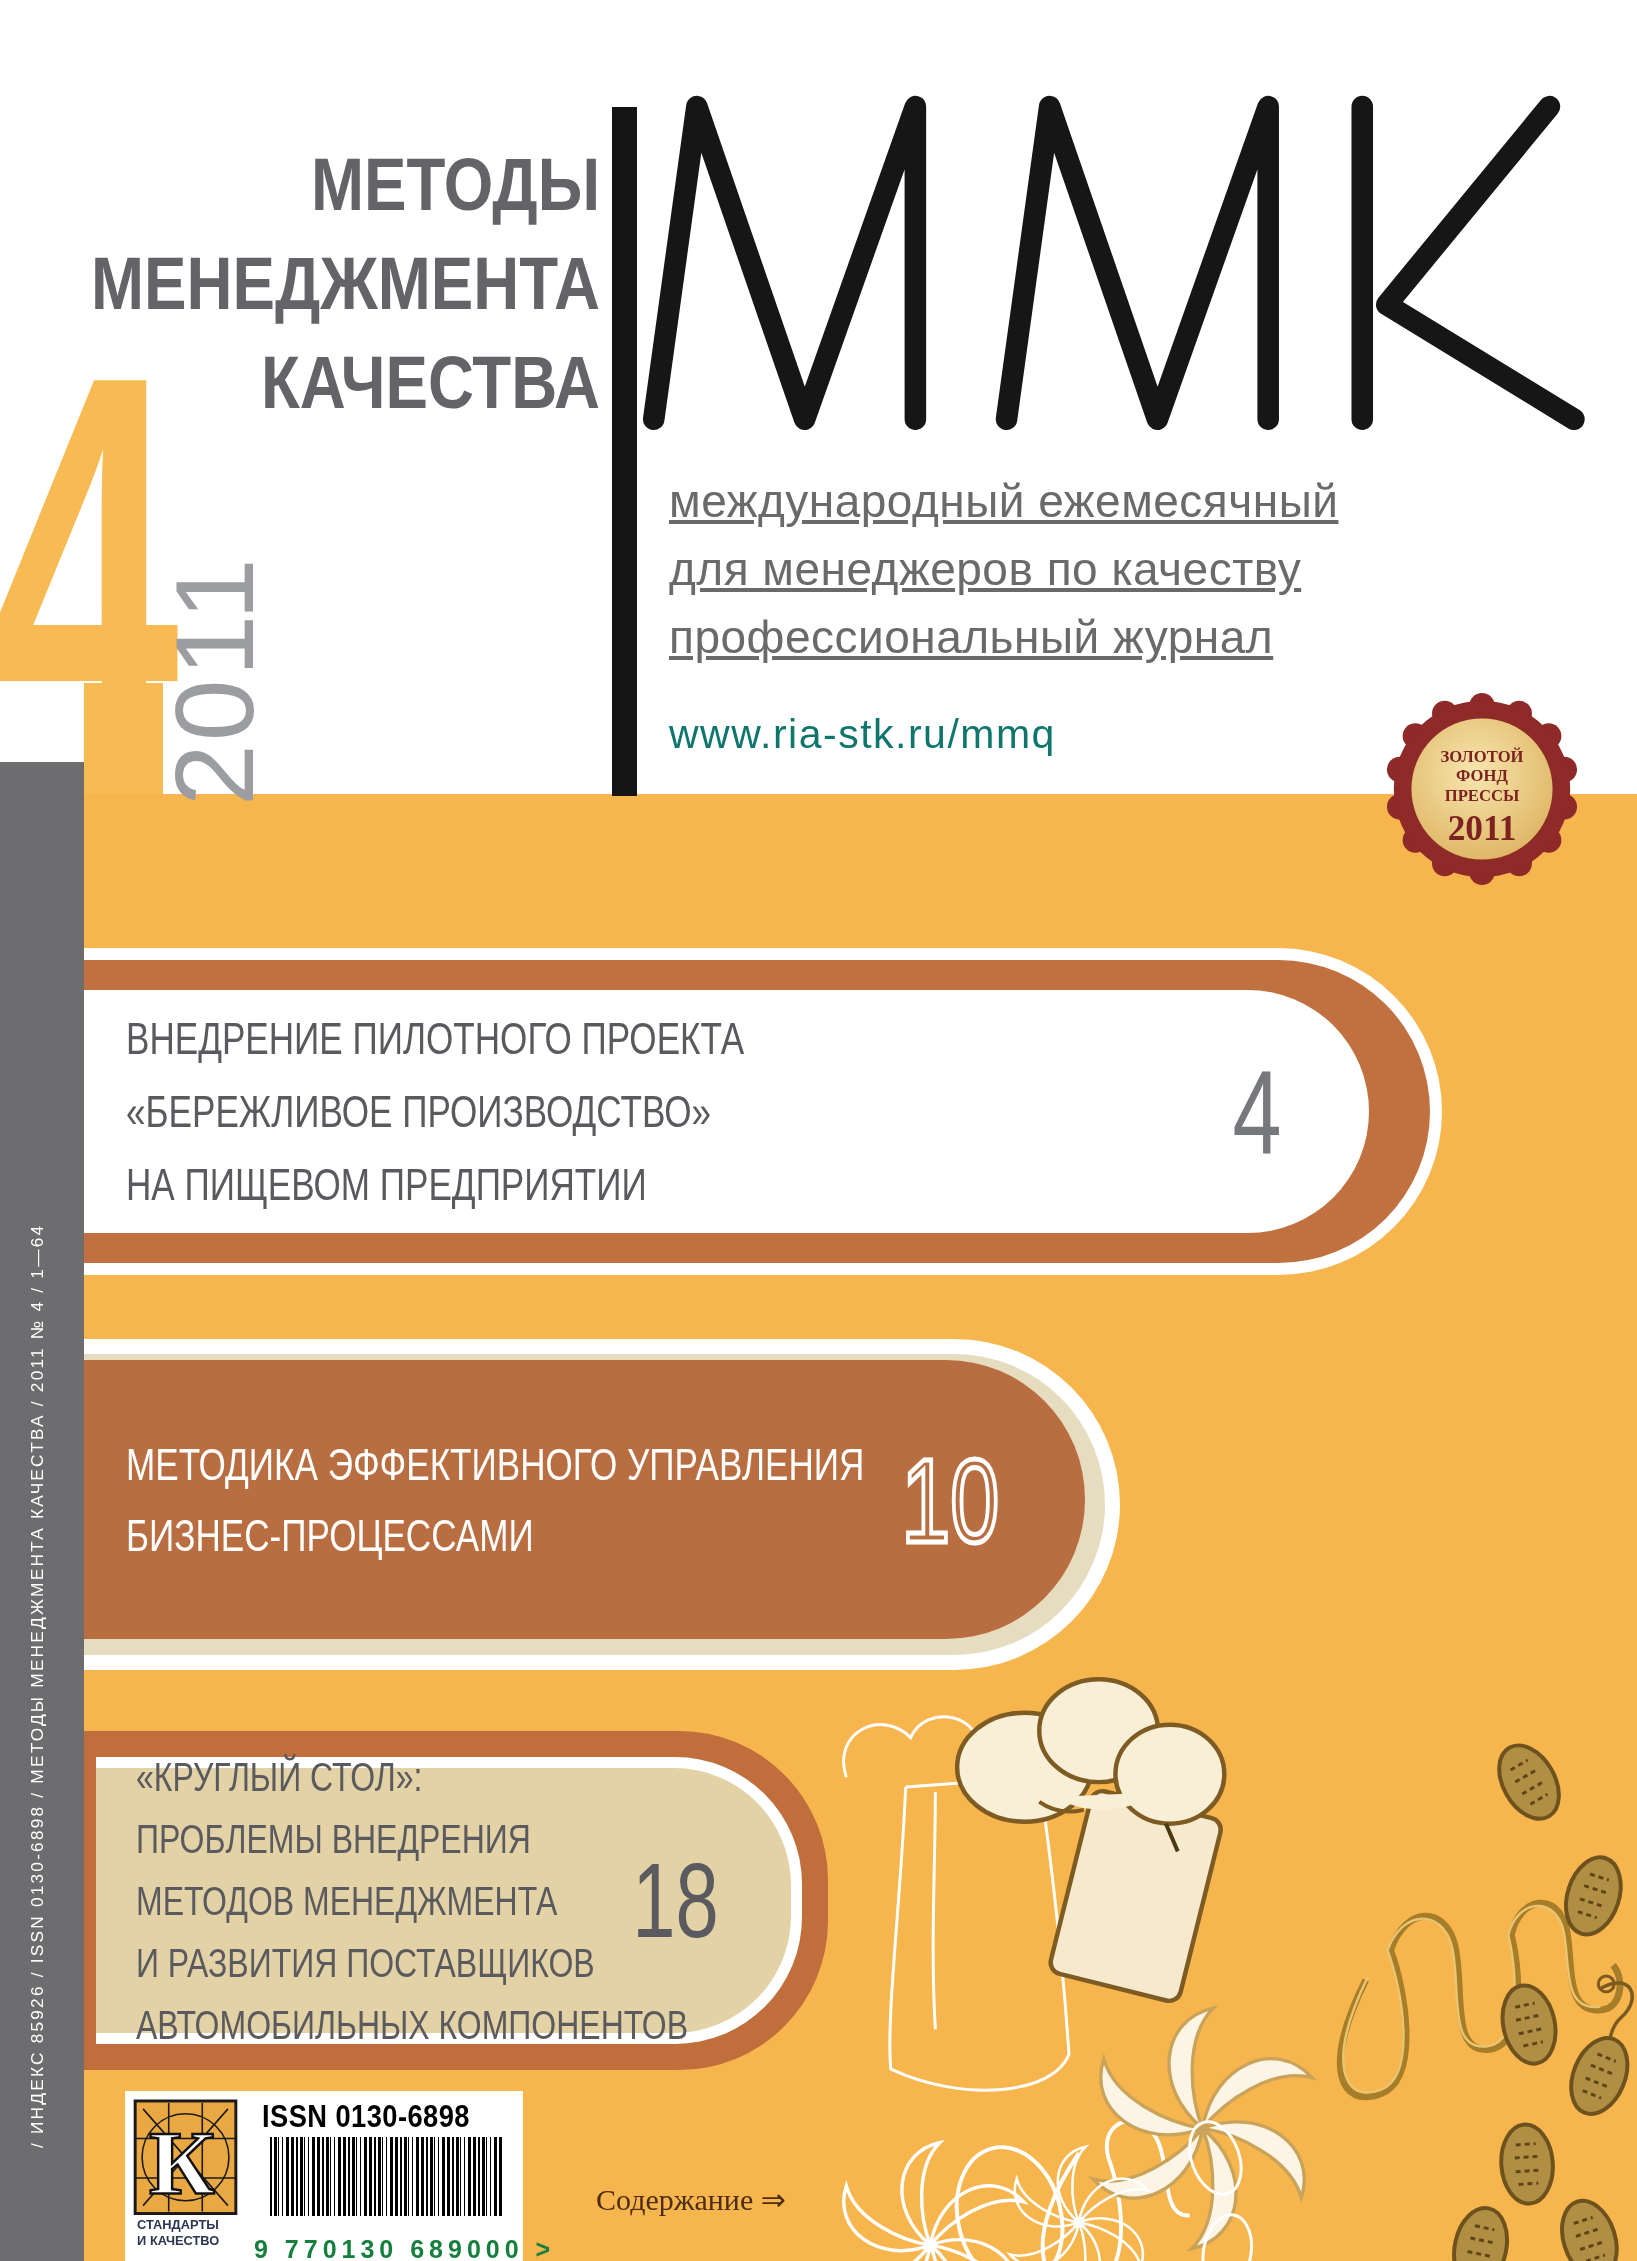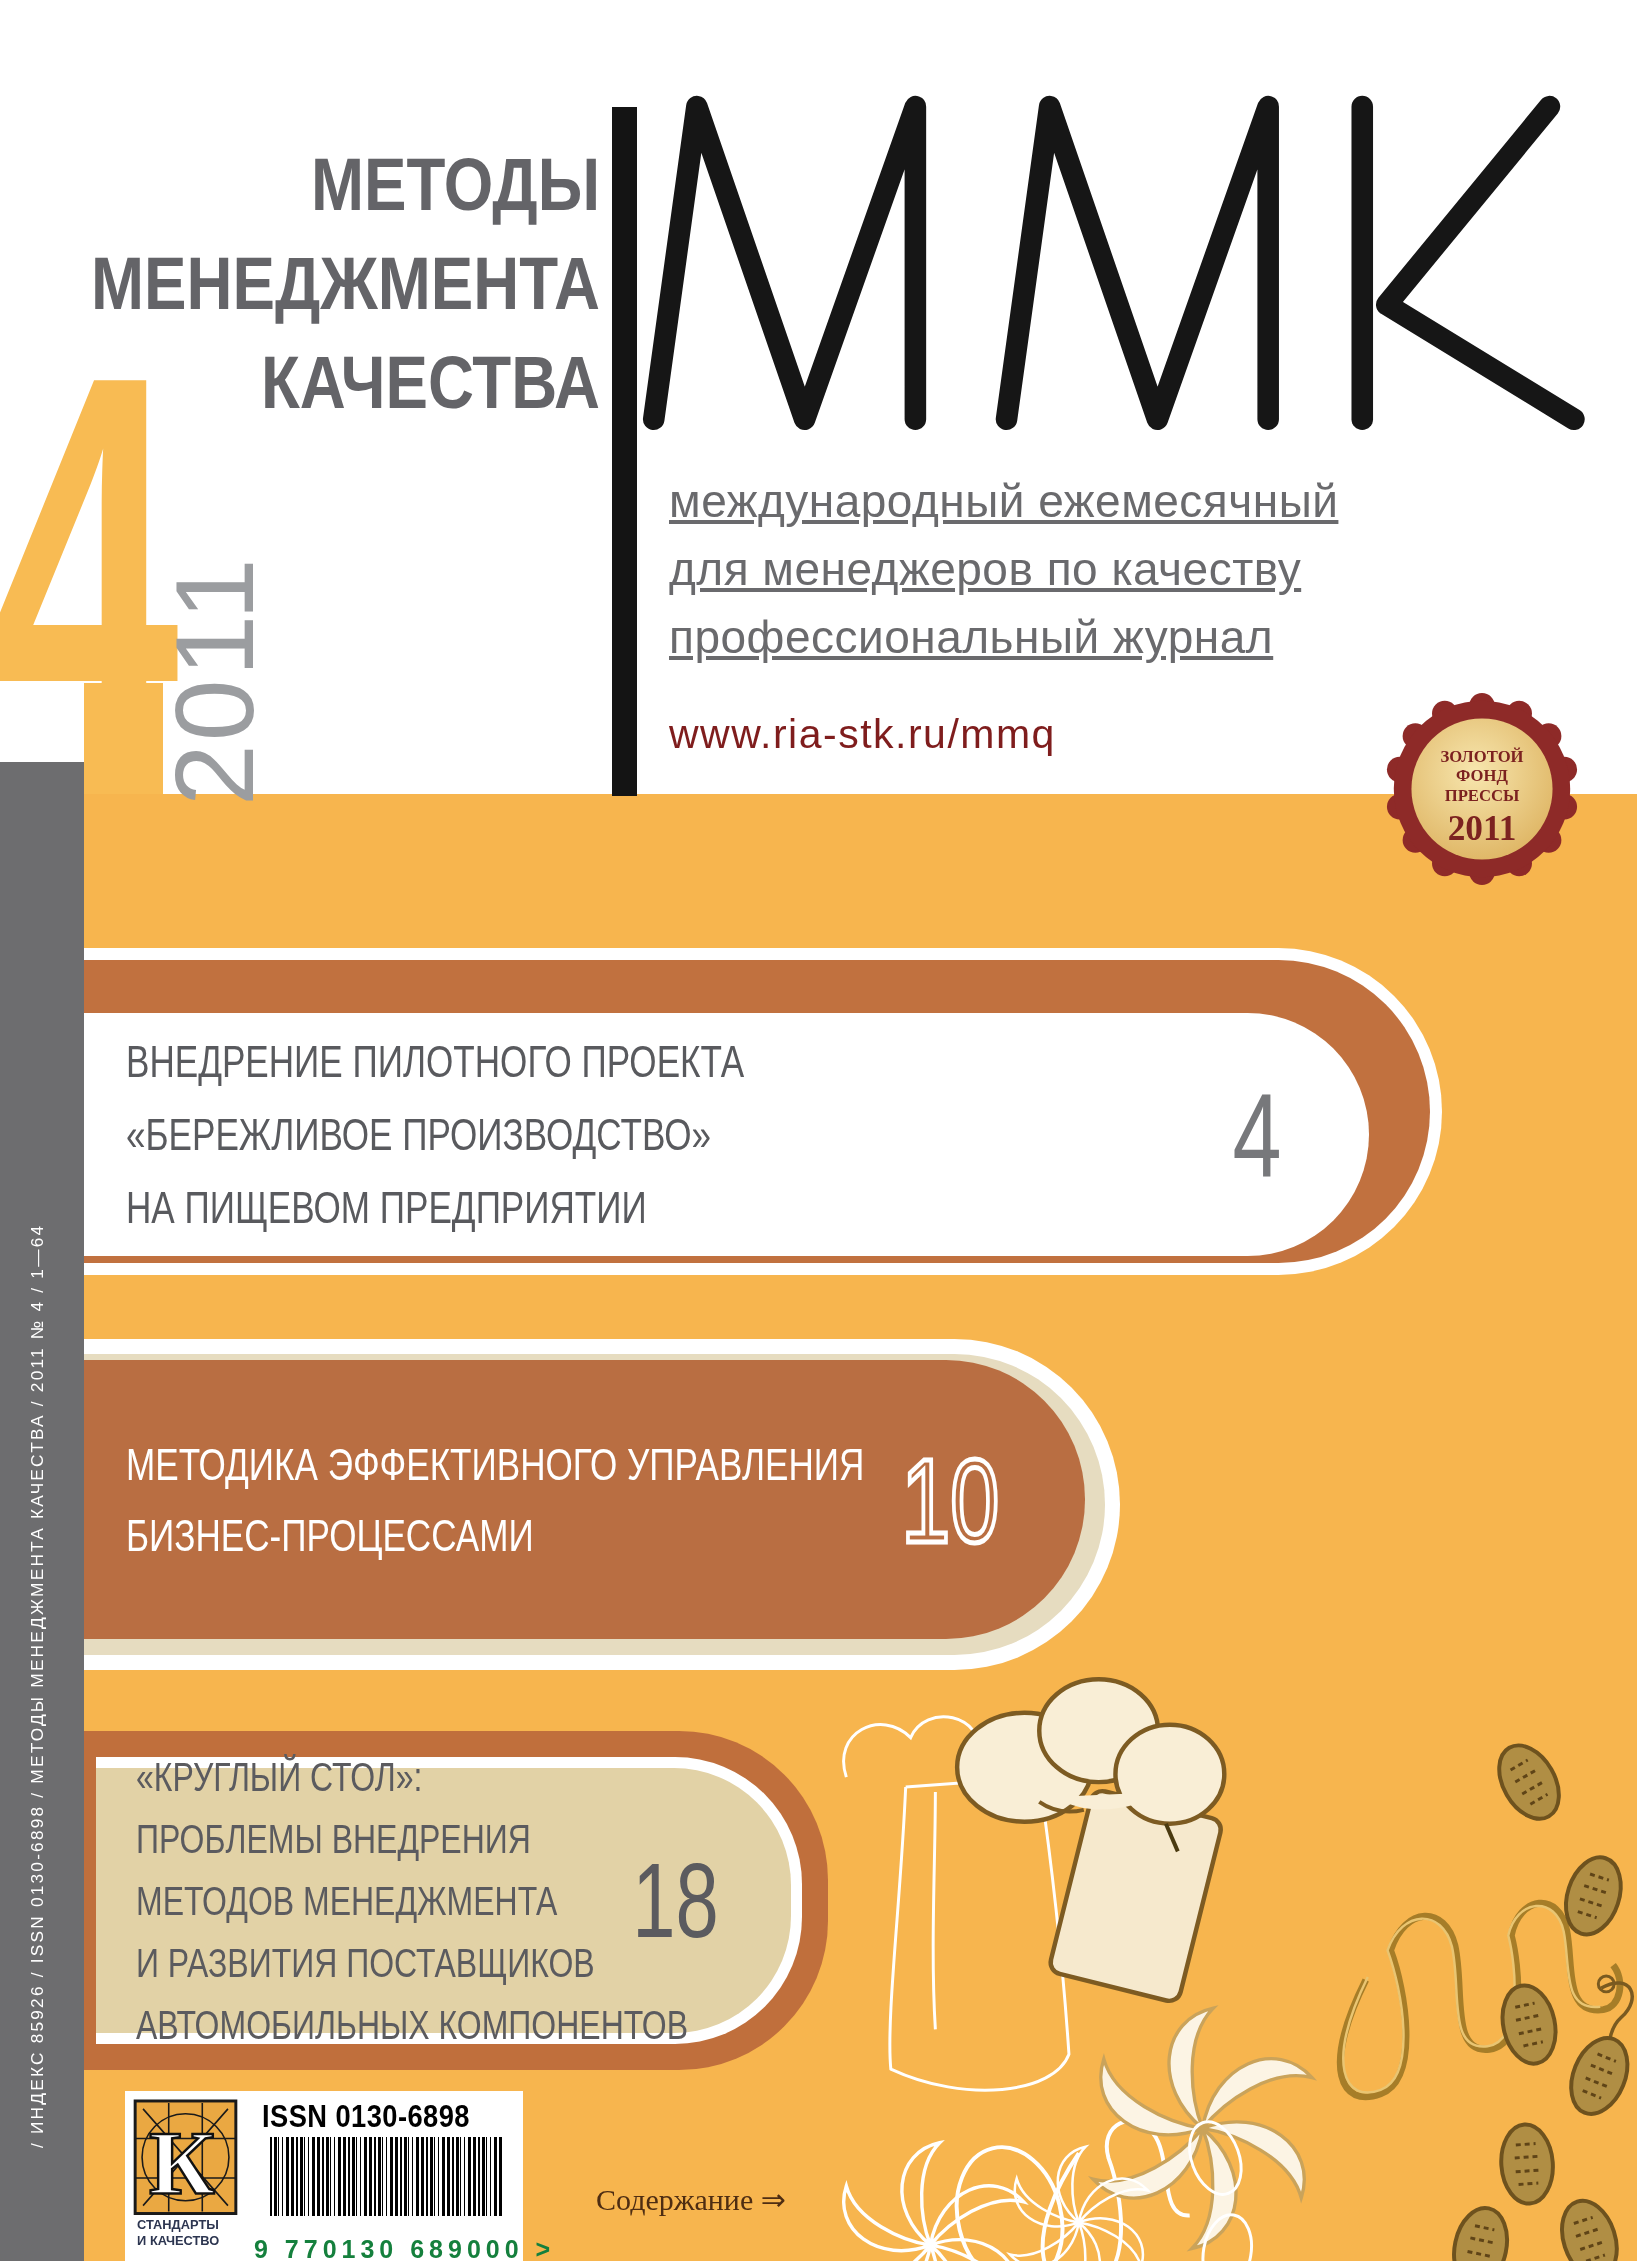--- a/index.html
+++ b/index.html
@@ -17,38 +17,38 @@
     color:#f8bb53;transform:scaleX(0.62);transform-origin:left top;z-index:1;}
   .issue-year{position:absolute;left:160px;top:806px;transform:rotate(-90deg);transform-origin:0 0;
     font-size:111px;line-height:1;color:#9b9da0;letter-spacing:3px;z-index:1;}
 
   
   .masthead-title{position:absolute;left:0;top:135px;width:600px;text-align:right;font-weight:700;
     font-size:74px;line-height:99px;color:#646468;transform:scaleX(0.86);transform-origin:right top;}
   .black-bar{position:absolute;left:612px;top:107px;width:25px;height:689px;background:#141414;}
   .mmk-logo{position:absolute;left:640px;top:89px;}
   .subtitle{position:absolute;left:669px;top:467px;font-size:46px;line-height:68px;color:#6a6a6d;letter-spacing:0.5px;text-decoration:underline;}
-  .website{position:absolute;left:669px;top:711px;font-size:41px;color:#7f1d1d;letter-spacing:1.5px;}
+  .website{position:absolute;left:669px;top:711px;font-size:41px;color:#0f766e;letter-spacing:1.5px;}
 
   
   .badge{position:absolute;left:1384px;top:691px;z-index:5;}
 
   
   .orange-bg{position:absolute;left:84px;top:794px;width:1553px;height:1467px;background:#f7b54e;z-index:0;}
   .decor{position:absolute;left:772px;top:1604px;z-index:1;}
 
   
   .card{position:absolute;z-index:2;}
   .card-text{color:#595a5e;transform:scaleX(0.78);transform-origin:left center;white-space:nowrap;}
   .card1{left:84px;top:948px;width:1358px;height:327px;background:#fff;border-radius:0 173px 173px 0;
     padding:12px 12px 12px 0;box-sizing:border-box;}
   .card1-rust{background:#c1713f;border-radius:0 160px 160px 0;height:100%;
     padding:30px 61px 30px 0;box-sizing:border-box;}
   .card1-inner{background:#fff;border-radius:0 131px 131px 0;height:100%;position:relative;
-    display:flex;align-items:center;padding-left:42px;box-sizing:border-box;margin-top:23px;}
+    display:flex;align-items:center;padding-left:42px;box-sizing:border-box;}
   .card1 .card-text{font-size:45px;line-height:73px;}
   .page-num{position:absolute;top:50%;transform:translateY(-50%) scaleX(0.74);transform-origin:center;
     font-size:119px;color:#77787b;}
   .card1 .page-num{right:79px;}
 
   .card2{left:84px;top:1339px;width:1036px;height:331px;background:#fff;border-radius:0 170px 170px 0;
     padding:15px 15px 15px 0;box-sizing:border-box;}
   .card2-cream{background:#e6dcc0;border-radius:0 154px 154px 0;height:100%;
     padding:6px 20px 16px 0;box-sizing:border-box;}
   .card2-rust{background:#b96e42;border-radius:0 139px 139px 0;height:100%;position:relative;

